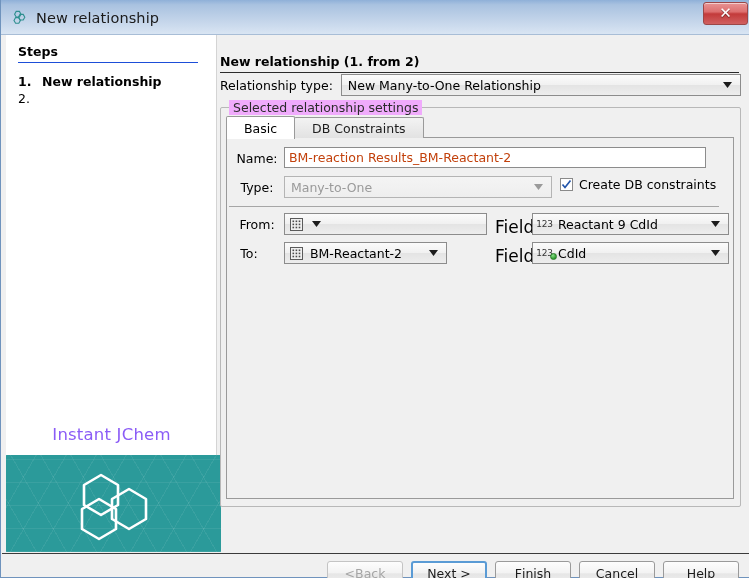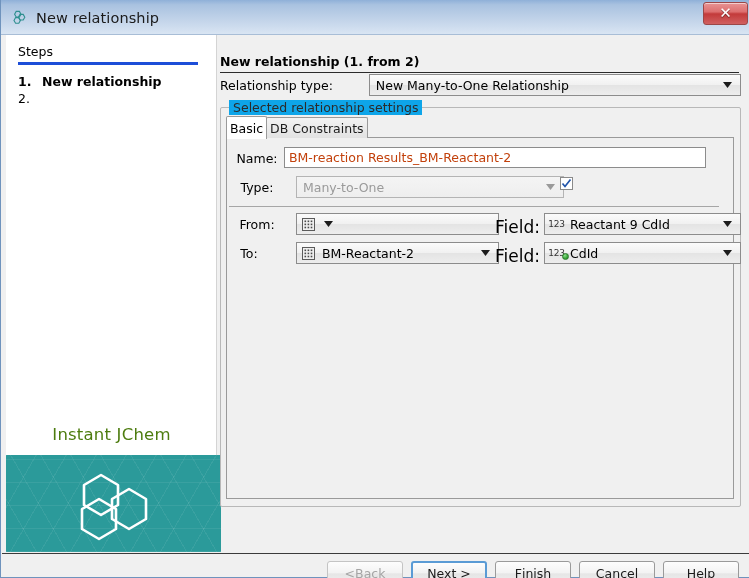--- a/index.html
+++ b/index.html
@@ -90,45 +90,45 @@
     left: 4px; top: 0px;
     width: 211px; height: 517px;
     background: #ffffff;
     border-right: 1px solid #d4d4d4;
     box-sizing: border-box;
   }
   #steps-title {
     position: absolute;
     left: 12px; top: 9px;
     width: 180px;
-    font-weight: normal;
+    font-weight: bold;
     font-size: 12.5px;
     padding-bottom: 3px;
-    border-bottom: 3px solid #1d4ed8;
+    border-bottom: 1px solid #1d4ed8;
   }
   #steps-list {
     position: absolute;
     left: 12px; top: 38px;
     width: 190px;
   }
   .step-row {
     display: flex;
     line-height: 17px;
     font-size: 12.5px;
   }
   .step-num { width: 24px; flex: 0 0 auto; }
   .step-row.active { font-weight: bold; }
 
   #logo-label {
     position: absolute;
     left: 0; top: 390px;
     width: 211px;
     text-align: center;
     font-size: 16.5px;
-    color: #4d7c0f;
+    color: #8b5cf6;
     letter-spacing: 0.2px;
   }
   #logo-panel {
     position: absolute;
     left: 0px; top: 420px;
     width: 215px; height: 97px;
     background-color: #2b9a9a;
     background-image:
       repeating-linear-gradient(60deg, rgba(255,255,255,0.07) 0 1px, transparent 1px 26px),
       repeating-linear-gradient(-60deg, rgba(255,255,255,0.07) 0 1px, transparent 1px 26px),
@@ -155,39 +155,37 @@
     padding-bottom: 3px;
     border-bottom: 1px solid #2b2b2b;
   }
 
   #reltype-row {
     position: absolute;
     left: 2px; top: 39px;
     width: 521px;
     display: flex;
     align-items: center;
-    gap: 16px;
   }
   #reltype-label {
     font-size: 12.5px;
     margin-right: 8px;
     white-space: nowrap;
   }
 
   .combo {
     box-sizing: border-box;
     height: 22px;
     border: 1px solid #8c8c8c;
     background: linear-gradient(to bottom, #fbfbfb 0%, #f1f1f1 48%, #e4e4e4 52%, #ededed 100%);
     display: flex;
     align-items: center;
     position: relative;
     cursor: default;
     font-size: 12.5px;
-    margin-left: 12px;
   }
   .combo .combo-text {
     padding-left: 6px;
     white-space: nowrap;
     overflow: hidden;
     flex: 1 1 auto;
   }
   .combo .arrow {
     width: 17px;
     flex: 0 0 auto;
@@ -208,38 +206,38 @@
     left: 2px; top: 72px;
     width: 521px; height: 400px;
     box-sizing: border-box;
     border: 1px solid #b8b8b8;
     border-radius: 2px;
     background: #f0f0f0;
   }
   #groupbox-title {
     position: absolute;
     left: 8px; top: -8px;
-    background: #0ea5e9;
+    background: #f0abfc;
     padding: 0 4px;
     font-size: 12.5px;
     color: #2b2b2b;
   }
 
   #tabstrip {
     position: absolute;
     left: 5px; top: 8px;
     height: 22px;
     display: flex;
     align-items: flex-end;
     z-index: 3;
   }
   .tab {
     box-sizing: border-box;
     height: 21px;
-    padding: 0 3px;
+    padding: 0 17px;
     display: flex;
     align-items: center;
     font-size: 12.5px;
     border: 1px solid #9a9a9a;
     border-bottom: none;
     border-radius: 2px 2px 0 0;
     cursor: default;
   }
   .tab.active {
     background: #ffffff;
@@ -320,21 +318,21 @@
   }
 
   #separator {
     position: absolute;
     left: 2px; top: 68px;
     width: 490px; height: 1px;
     background: #a6a6a6;
   }
 
   #from-combo { position: absolute; left: 57px; top: 75px; width: 203px; }
-  #to-combo   { position: absolute; left: 57px; top: 104px; width: 203px; }
+  #to-combo   { position: absolute; left: 57px; top: 104px; width: 163px; }
   #field1-combo { position: absolute; left: 305px; top: 75px; width: 197px; }
   #field2-combo { position: absolute; left: 305px; top: 104px; width: 197px; }
 
   .icon-slot {
     width: 15px; height: 14px;
     margin-left: 4px;
     margin-right: 4px;
     flex: 0 0 auto;
     display: flex;
     align-items: center;
@@ -492,20 +490,21 @@
                 </svg>
             </span>
           </div>
 
           <div id="dbcheck-row">
             <span class="checkbox">
               <svg width="11" height="11" viewBox="0 0 11 11">
                 <polyline points="1.5,5.5 4,8.5 9.5,1.5" fill="none" stroke="#2255aa" stroke-width="1.7"></polyline>
               </svg>
             </span>
+            <span>Create DB constraints</span>
           </div>
 
           <div id="separator"></div>
 
           <div class="form-label" id="from-label">From:</div>
           <div class="combo" id="from-combo">
             <span class="icon-slot">
               <svg width="13" height="13" viewBox="0 0 13 13">
                 <rect x="0.5" y="0.5" width="12" height="12" fill="#efefef" stroke="#5a5a5a"></rect>
                 <g fill="#4a4a4a">

